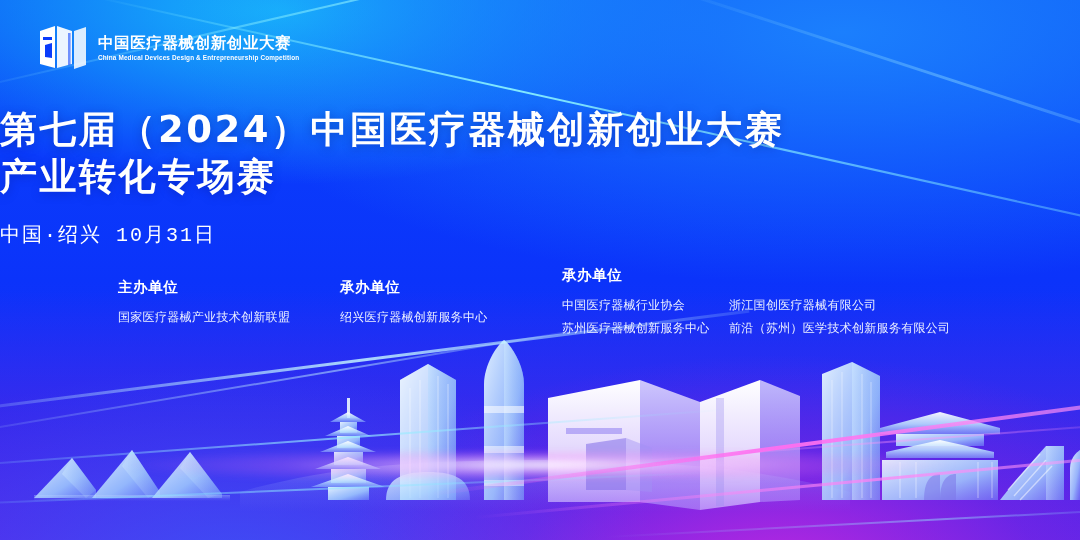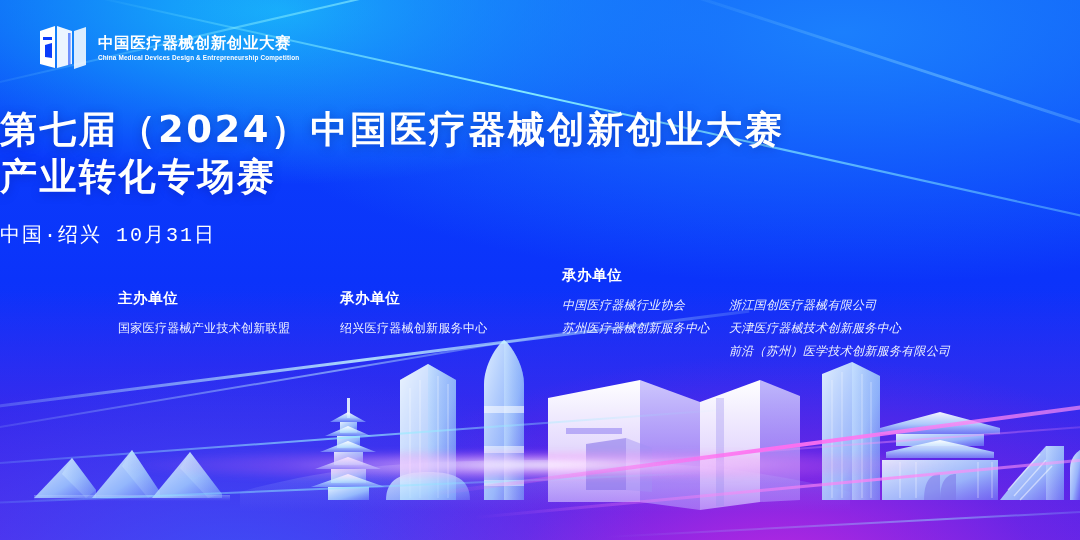--- a/index.html
+++ b/index.html
@@ -68,21 +68,21 @@
   .title-1{font-size:37px;font-weight:700;color:#fff;letter-spacing:2.5px;line-height:1.28;
     font-family:"DejaVu Sans","Liberation Sans",sans-serif;text-shadow:0 2px 10px rgba(0,20,120,.35);}
   .title-2{font-size:37px;font-weight:700;color:#fff;letter-spacing:2.5px;line-height:1.28;margin-top:0;
     font-family:"DejaVu Sans","Liberation Sans",sans-serif;text-shadow:0 2px 10px rgba(0,20,120,.35);}
   .subtitle{margin-top:20px;font-size:20px;color:#fff;letter-spacing:2px;font-weight:400;
     font-family:Liberation Mono, monospace;}
 
   
   .orgs{position:absolute;left:118px;top:266px;display:flex;gap:0;align-items:center;}
   .org-col{width:222px;}
-  .org-col.support{width:auto;display:flex;gap:0;align-items:flex-start;font-style:italic;}
+  .org-col.support{width:auto;display:flex;gap:0;align-items:flex-start;}
   .org-head{font-size:14.5px;font-weight:700;color:#ffffff;letter-spacing:.6px;margin-bottom:9px;
     font-family:"DejaVu Sans","Liberation Sans",sans-serif;}
   .org-item{font-size:12px;color:#eef2ff;letter-spacing:.3px;line-height:23px;white-space:nowrap;
     font-family:"DejaVu Sans","Liberation Sans",sans-serif;}
   .sup-a{width:167px;}
   .sup-b{width:260px;}
 
   
   .skyline{position:absolute;left:0;right:0;bottom:0;height:200px;}
   .skyline svg{display:block;width:100%;height:100%;}
@@ -278,21 +278,20 @@
 
     <div>
       <div class="org-head">承办单位</div>
       <div class="org-col support">
         <div class="sup-a">
           <div class="org-item">中国医疗器械行业协会</div>
           <div class="org-item">苏州医疗器械创新服务中心</div>
         </div>
         <div class="sup-b">
           <div class="org-item">浙江国创医疗器械有限公司</div>
-          <div class="org-item">天津医疗器械技术创新服务中心</div>
           <div class="org-item">前沿（苏州）医学技术创新服务有限公司</div>
         </div>
       </div>
     </div>
 
   </div>
 
 </div>
 
 </body></html>

